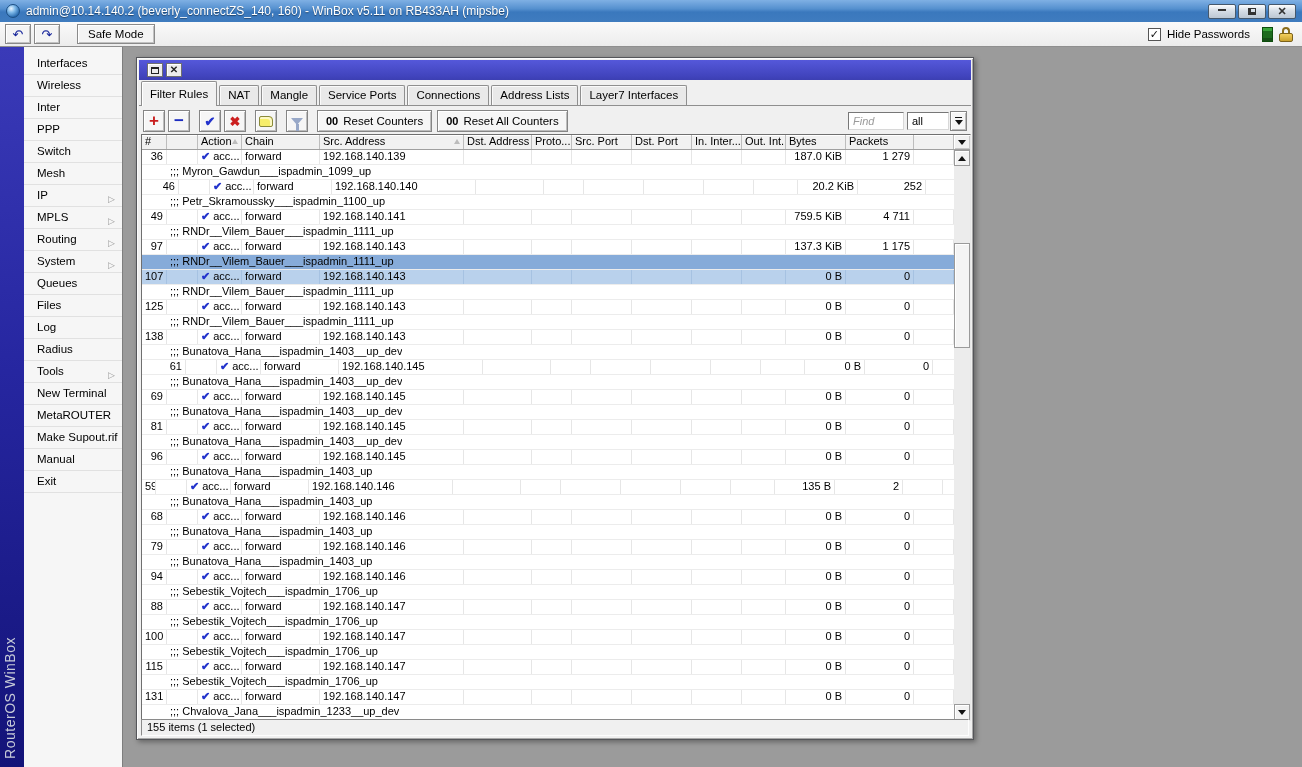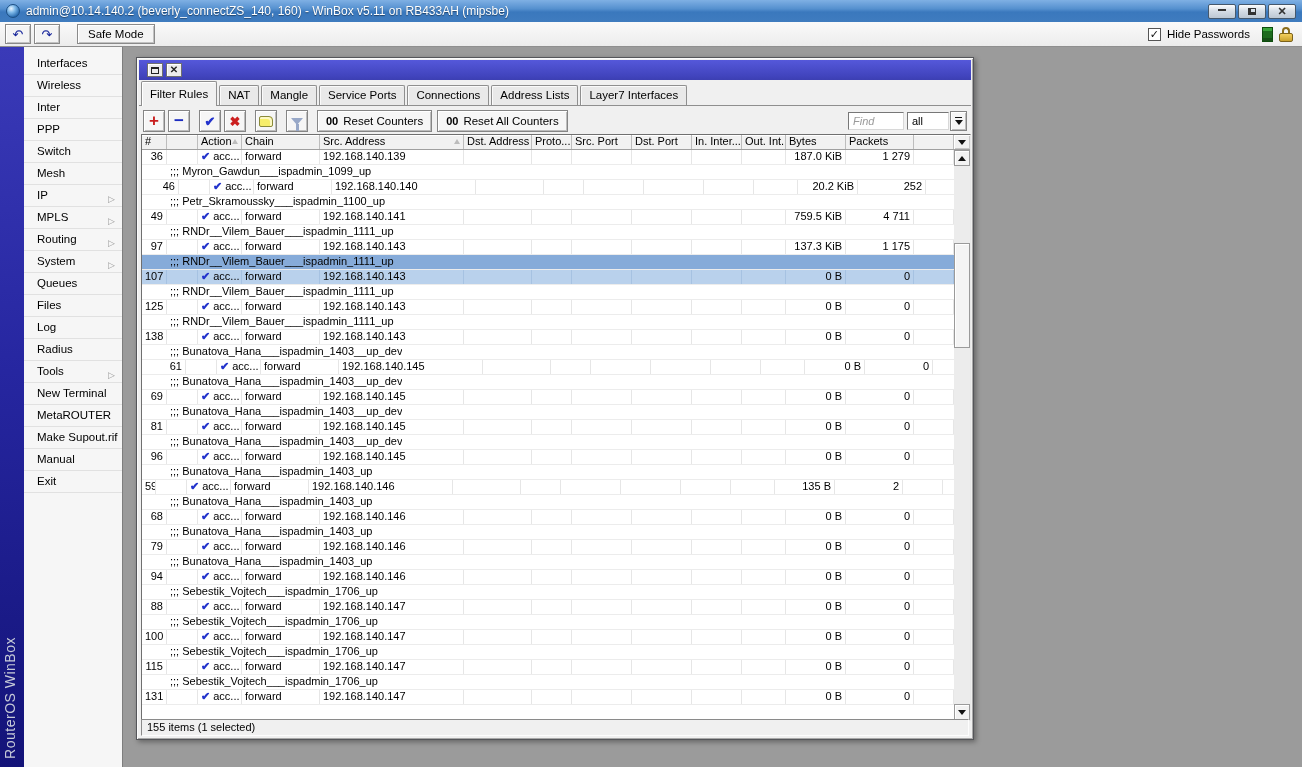--- a/index.html
+++ b/index.html
@@ -655,20 +655,23 @@
               <div class="cell c-dst" style="width: 68px;"></div>
               <div class="cell c-proto" style="width: 40px;"></div>
               <div class="cell c-src_port" style="width: 60px;"></div>
               <div class="cell c-dst_port" style="width: 60px;"></div>
               <div class="cell c-in_if" style="width: 50px;"></div>
               <div class="cell c-out_if" style="width: 44px;"></div>
               <div class="cell c-bytes" style="width: 60px;"><span>0 B</span></div>
               <div class="cell c-packets" style="width: 68px;"><span>0</span></div>
               <div class="cell c-extra" style="width: 40px;"></div>
             </div>
+            <div class="row comment">
+              <span class="comment-text">;;; Chvalova_Jana___ispadmin_1233__up_dev</span>
+            </div>
           </div>
         <div class="fw-scroll">
           <div class="sb-btn sb-up">
               <span class="tri-up"></span>
             </div>
           <div class="sb-thumb"></div>
           <div class="sb-btn sb-down">
               <span class="tri-down"></span>
             </div>
         </div>

